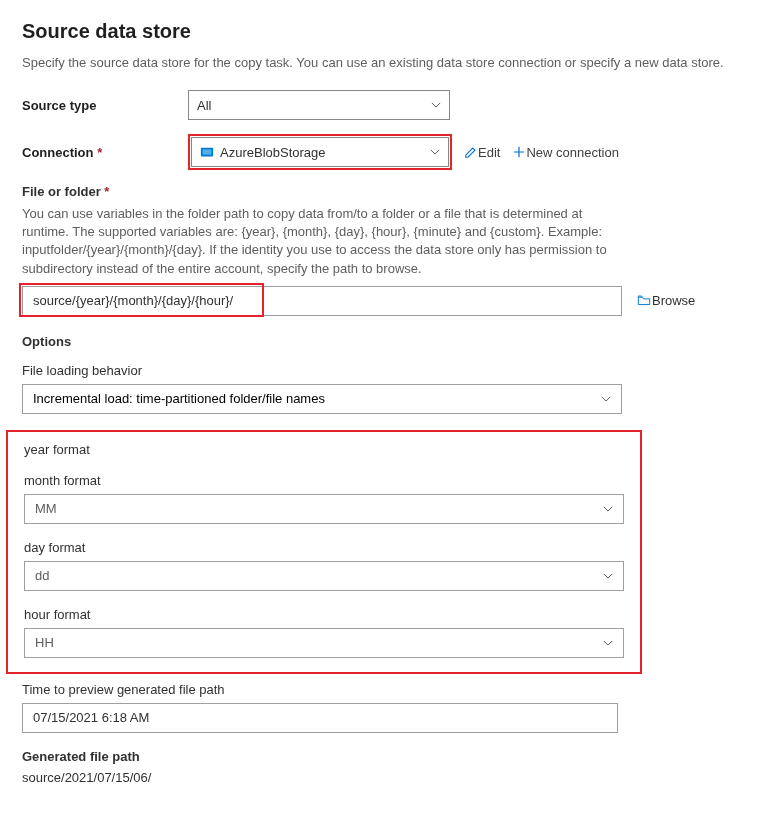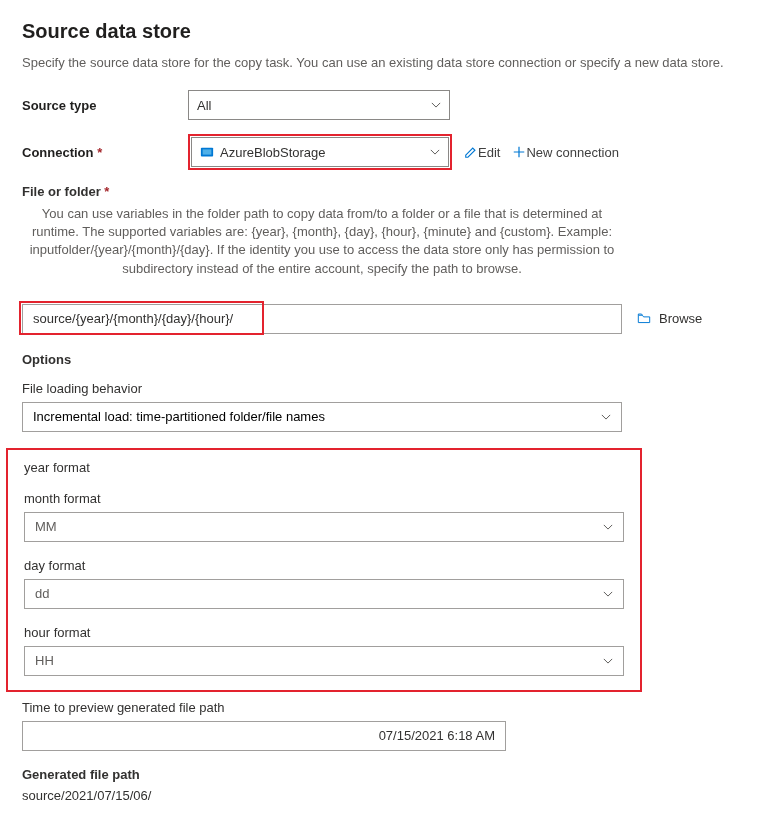--- a/index.html
+++ b/index.html
@@ -12,32 +12,32 @@
     .select-box { display: flex; align-items: center; justify-content: space-between; width: 262px; height: 30px; padding: 0 8px; border: 1px solid #8a8886; background: #fff; cursor: pointer; font-size: 13px; color: #323130; }
     .select-box .placeholder { color: #323130; }
     .chev { width: 10px; height: 10px; display: inline-block; }
     .chev svg { display: block; }
     .azure-icon { width: 14px; height: 14px; display: inline-flex; margin-right: 6px; }
     .highlight-box { border: 2px solid #e3232e; }
     .hb-conn { padding: 1px; display: inline-block; }
     .link-btn { display: inline-flex; color: #404040; font-size: 13px; cursor: pointer; margin-left: 12px; text-decoration: none; }
     .link-btn .micon { color: #005a9e; }
     .section-label { font-size: 13px; font-weight: 600; margin-bottom: 6px; margin-top: 6px; }
-    .help-text { color: #605e5c; font-size: 13px; line-height: 1.4; max-width: 600px; margin-bottom: 26px; text-align: center; }
+    .help-text { color: #605e5c; font-size: 13px; line-height: 1.4; max-width: 600px; margin-bottom: 8px; }
     .text-input { width: 600px; height: 30px; padding: 0 10px; border: 1px solid #a19f9d; font-size: 13px; color: #323130; background: #fff; }
     .browse-row { display: flex; align-items: center; gap: 14px; margin-bottom: 14px; }
-    .browse-btn { display: inline-flex; align-items: center; gap: 7px; color: #323130; cursor: pointer; font-size: 13px; }
+    .browse-btn { display: inline-flex; align-items: center; color: #323130; cursor: pointer; font-size: 13px; }
     .options-label { font-size: 13px; font-weight: 600; margin-top: 18px; margin-bottom: 14px; }
     .subfield { margin-bottom: 16px; }
     .subfield-label { font-size: 13px; font-weight: 400; color: #323130; margin-bottom: 6px; }
     .wide-select { display: flex; align-items: center; justify-content: space-between; width: 600px; height: 30px; padding: 0 10px; border: 1px solid #a19f9d; background: #fff; cursor: pointer; font-size: 13px; color: #000000; }
     .wide-select.light { color: #605e5c; }
     .formats-block { border: 2px solid #e3232e; padding: 10px 16px 8px 16px; margin-left: -16px; width: 636px; margin-bottom: 8px; }
     .formats-block .subfield:last-child { margin-bottom: 6px; }
-    .preview-input { width: 484px; height: 30px; padding: 0 10px; border: 1px solid #a19f9d; font-size: 13px; color: #323130; background: #fff; text-align: right; }
+    .preview-input { width: 596px; height: 30px; padding: 0 10px; border: 1px solid #a19f9d; font-size: 13px; color: #323130; background: #fff; }
     .gen-path { font-size: 13px; color: #323130; margin-top: 4px; }
     .inline-icon { display: inline-flex; align-items: center; }
     .path-hl { display:inline-block; }
   </style>
 </head>
 <body>
 
 <h1 class="page-title">Source data store</h1>
 <p class="page-subtitle">Specify the source data store for the copy task. You can use an existing data store connection or specify a new data store.</p>
 

